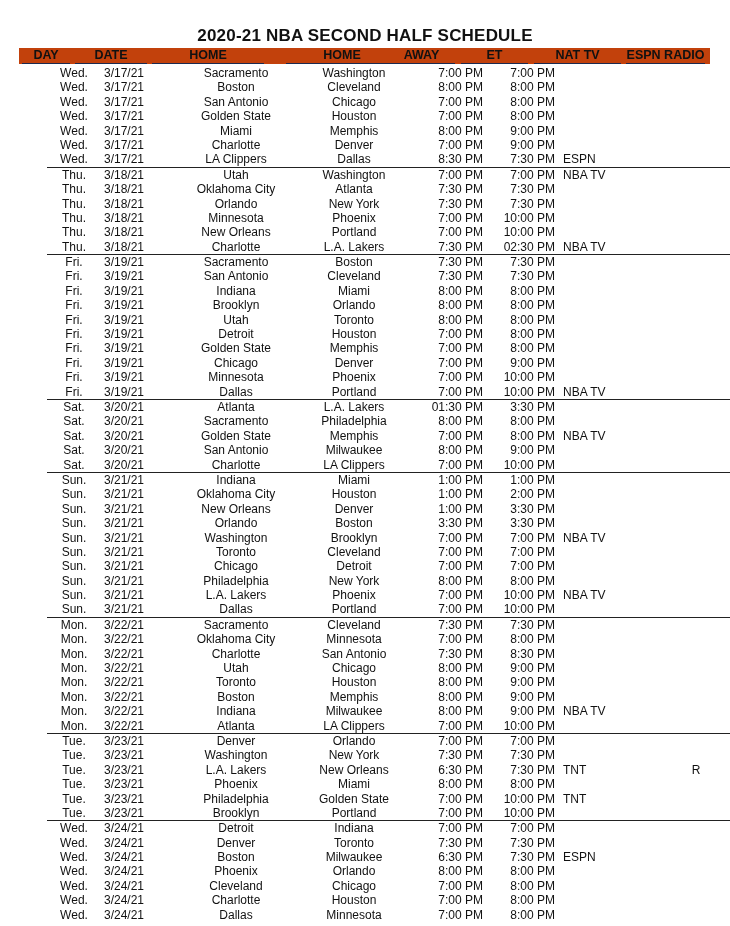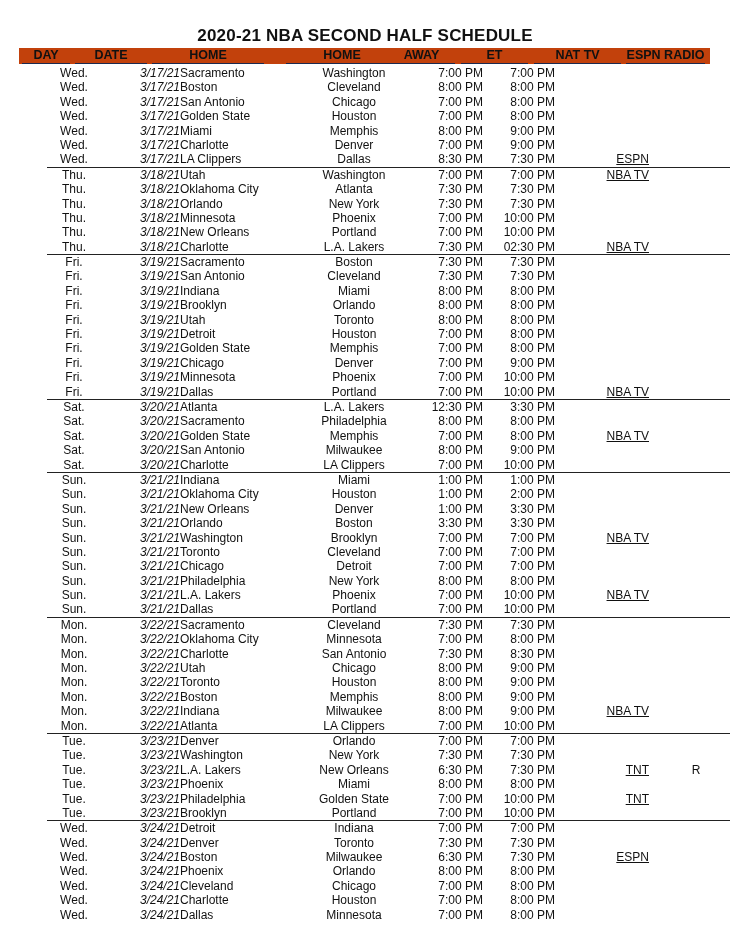--- a/index.html
+++ b/index.html
@@ -10,26 +10,26 @@
     .header { position: absolute; top: 48px; left: 19px; width: 691px; height: 16px;
               background: #c2410c; }
     .hcell { position: absolute; top: 0; height: 15px; font-weight: bold; font-size: 12.5px;
              text-align: center; line-height: 14px; border-bottom: 1.5px solid #1a2a50; }
     .rows { position: absolute; top: 66px; left: 0; width: 730px; padding-left: 28px; }
     .row { position: relative; height: 14.4px; font-size: 12px; line-height: 14.4px; }
     .row.sep { border-bottom: 1.5px solid #222; margin-left: 19px; margin-right: 20px; }
     .row.sep .c { margin-left: -19px; }
     .c { position: absolute; top: 0; white-space: nowrap; }
     .c.day  { left: 22px;  width: 48px; text-align: center; }
-    .c.date { left: 80px;  width: 72px; text-align: right; font-style: italic; }
-    .c.away { left: 152px; width: 112px; text-align: left; }
+    .c.date { left: 60px;  width: 72px; text-align: center; }
+    .c.away { left: 152px; width: 112px; text-align: center; }
     .c.home { left: 270px; width: 112px; text-align: center; }
     .c.local{ left: 385px; width: 70px; text-align: right; }
     .c.et   { left: 455px; width: 72px; text-align: right; }
-    .c.tv   { left: 535px; width: 86px; text-align: right; text-decoration: underline; }
+    .c.tv   { left: 535px; width: 86px; text-align: left; }
     .c.radio{ left: 625px; width: 86px; text-align: center; }
   </style>
 </head>
 <body>
 
 <div class="title">2020-21 NBA SECOND HALF SCHEDULE</div>
 
 <div class="header">
   <div class="hcell" style="left:3px;width:48px">DAY</div>
   <div class="hcell" style="left:56px;width:72px">DATE</div>
@@ -270,21 +270,21 @@
       <span class="c local">7:00 PM</span>
       <span class="c et">10:00 PM</span>
       <span class="c tv">NBA TV</span>
       <span class="c radio"></span>
     </div>
     <div class="row">
       <span class="c day">Sat.</span>
       <span class="c date">3/20/21</span>
       <span class="c away">Atlanta</span>
       <span class="c home">L.A. Lakers</span>
-      <span class="c local">12:30 PM</span>
+      <span class="c local">01:30 PM</span>
       <span class="c et">3:30 PM</span>
       <span class="c tv"></span>
       <span class="c radio"></span>
     </div>
     <div class="row">
       <span class="c day">Sat.</span>
       <span class="c date">3/20/21</span>
       <span class="c away">Sacramento</span>
       <span class="c home">Philadelphia</span>
       <span class="c local">8:00 PM</span>

